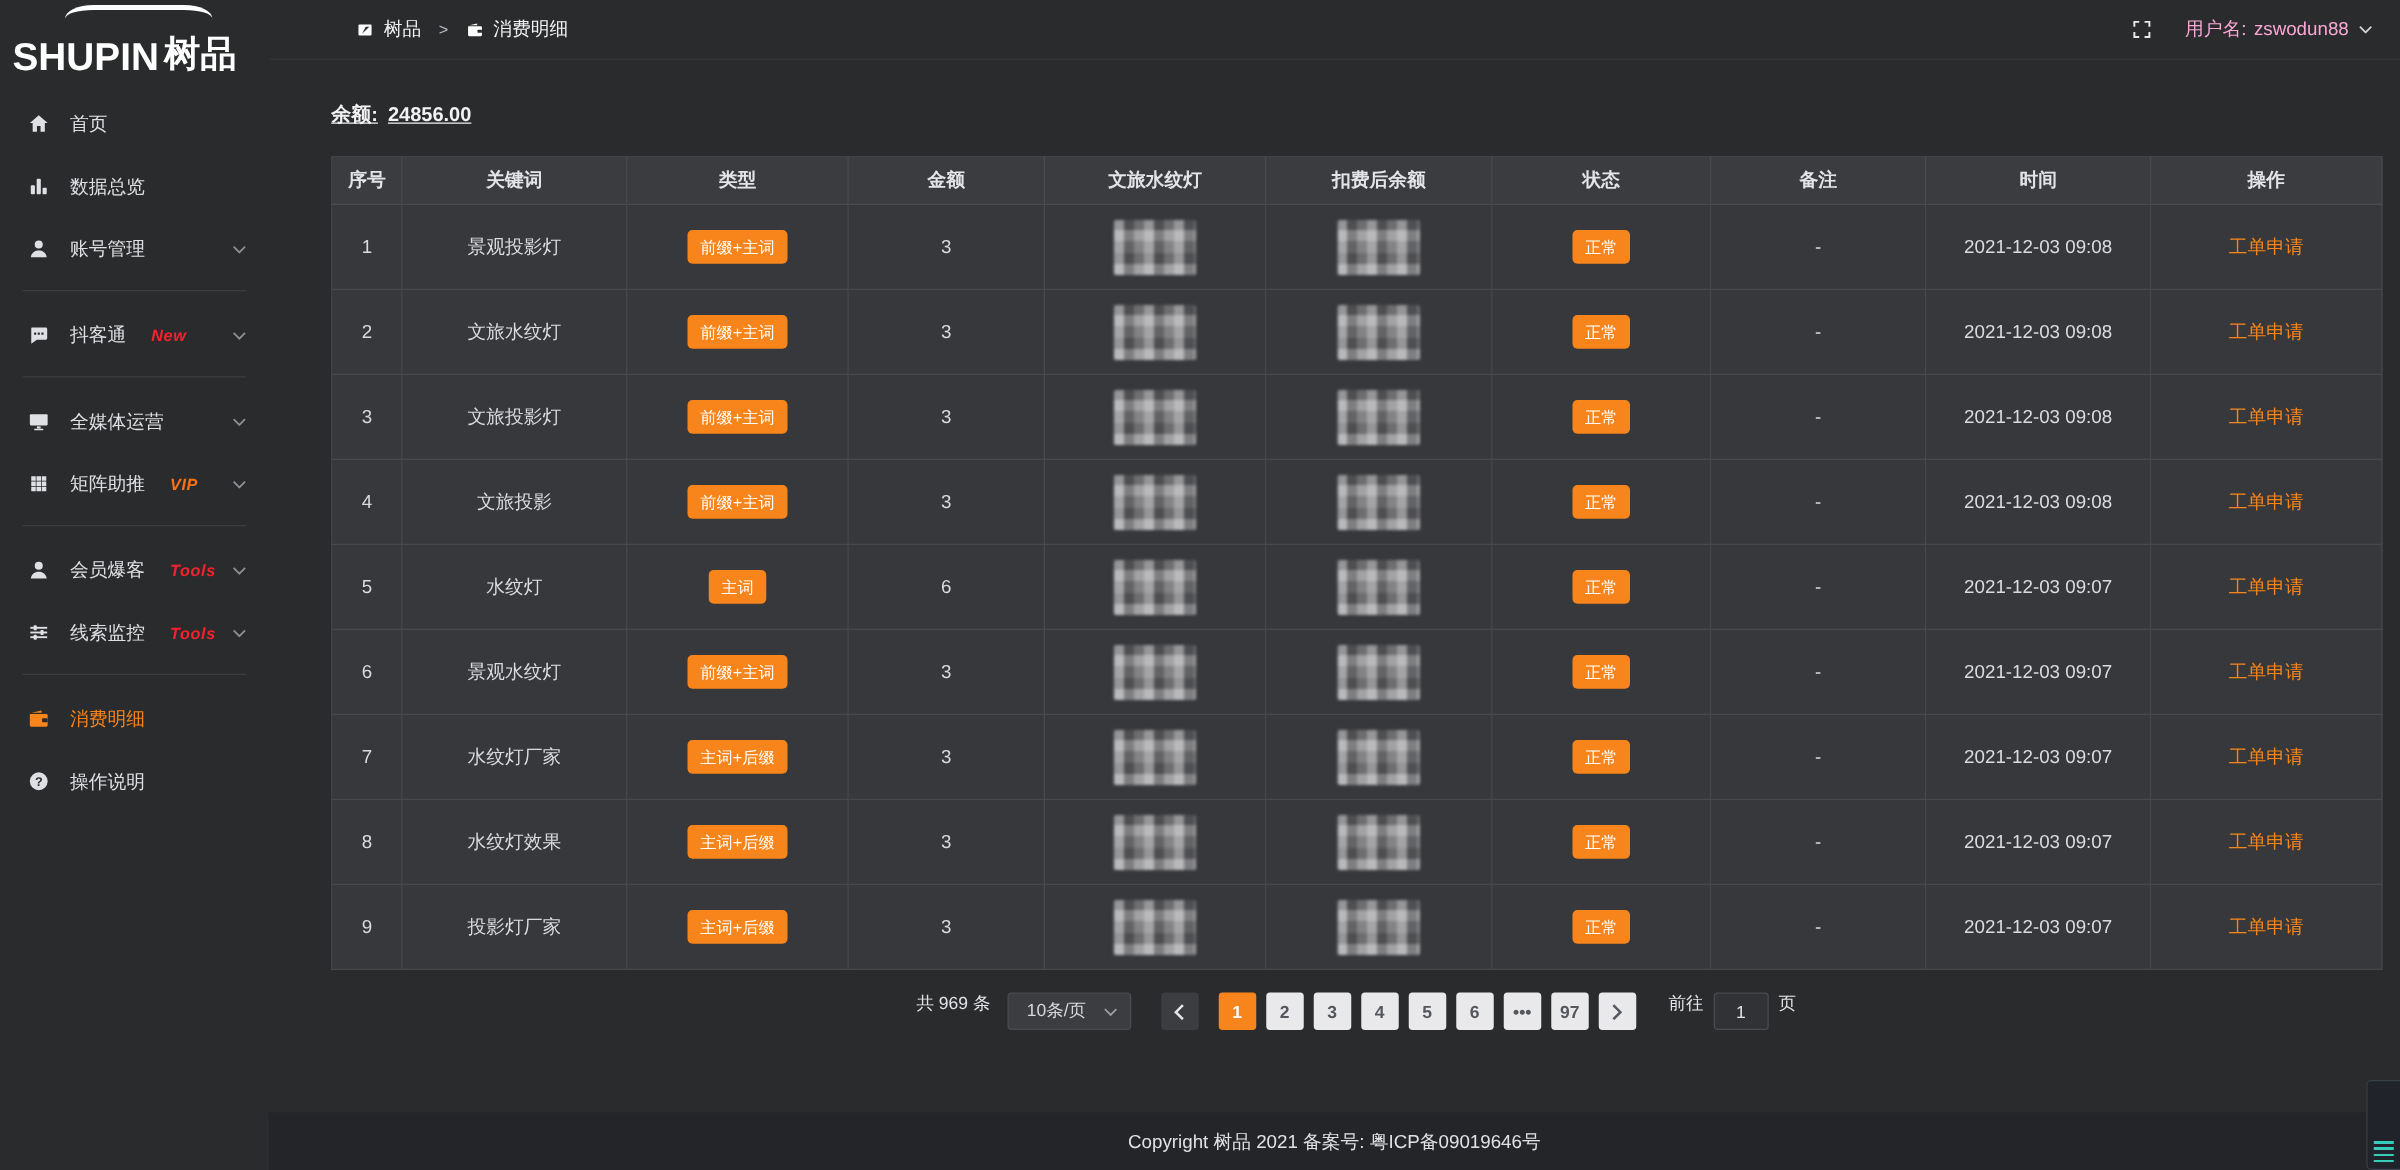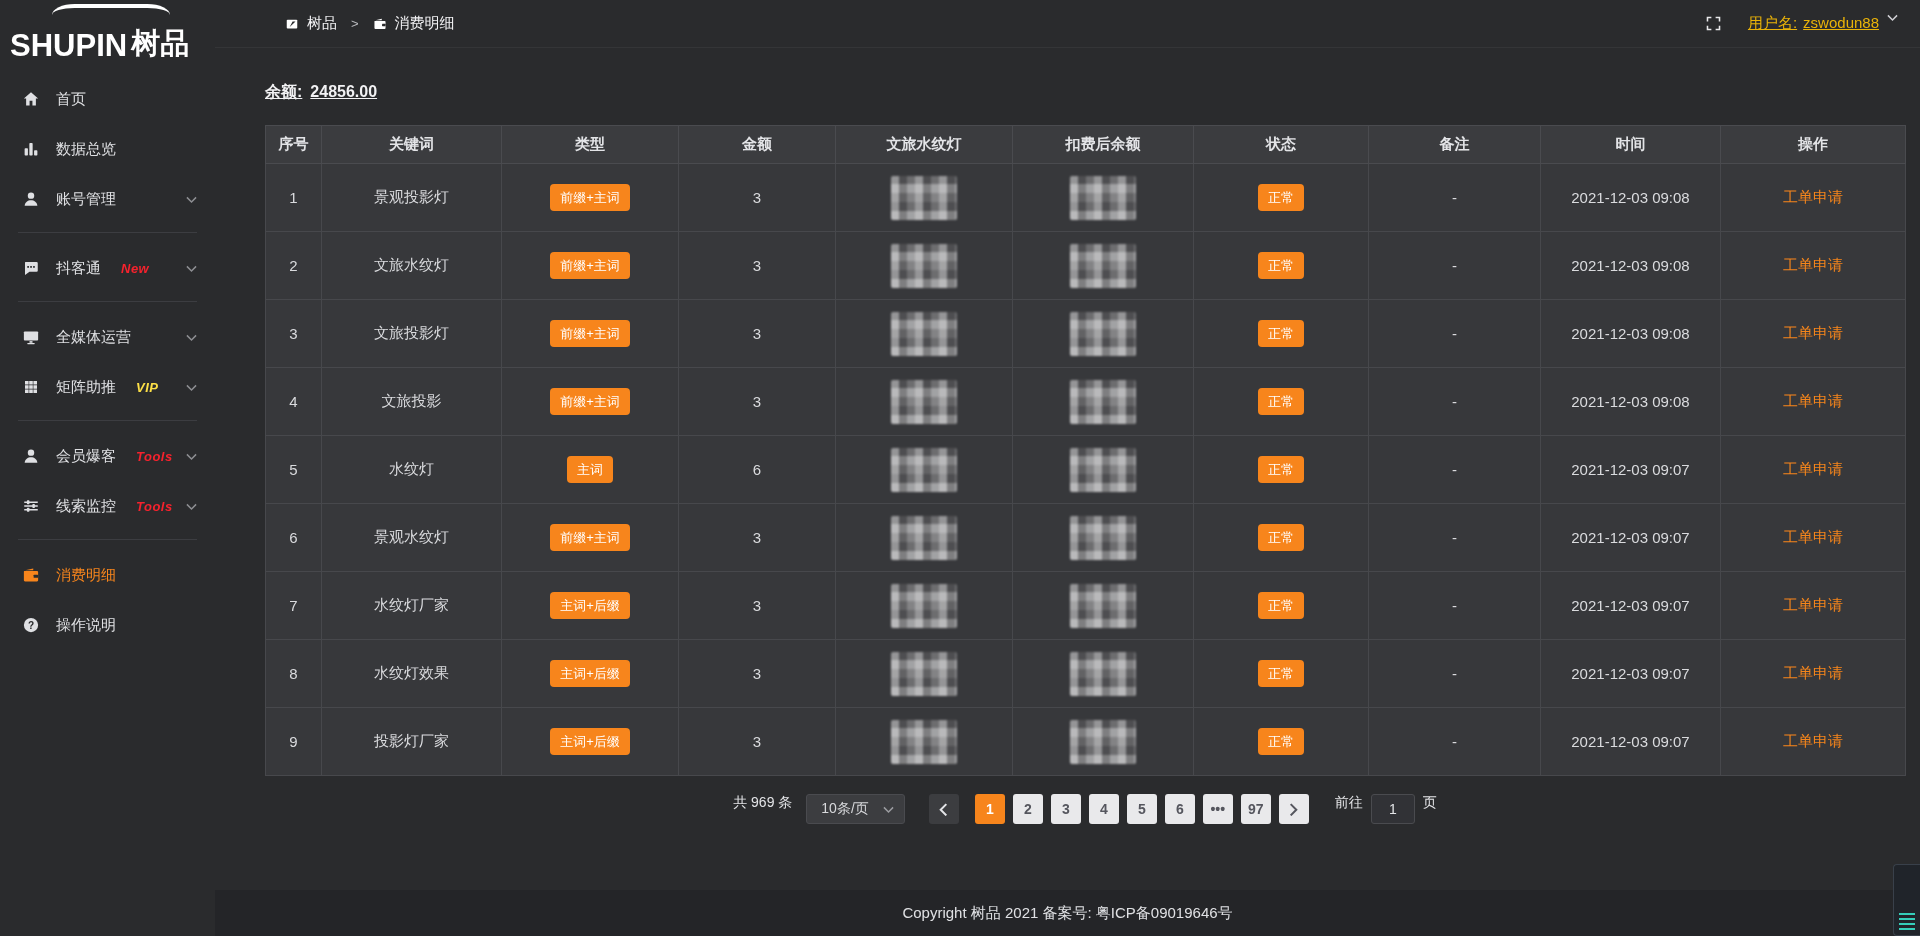--- a/index.html
+++ b/index.html
@@ -31,21 +31,21 @@
   .side-divider { height:1px; background:#3c3d41; margin:8px 18px 10px 18px; }
 
   
   .topbar { position:absolute; left:215px; right:0; top:0; height:48px; background:#2a2b2d;
     border-bottom:1px solid rgba(255,255,255,.05); display:flex; align-items:center; z-index:2; }
   .breadcrumb { display:flex; align-items:center; margin-left:70px; font-size:15px; color:#f2f2f4; gap:8px; }
   .bc-icon { width:14px; height:14px; color:#fff; }
   .bc-sep { color:#b9babe; font-size:13px; margin:0 6px; }
   .top-right { margin-left:auto; display:flex; align-items:center; margin-right:22px; gap:26px; }
   .fs-icon { width:17px; height:17px; color:#e8e8ea; cursor:pointer; }
-  .user-box { display:flex; gap:6px; font-size:15px; color:#eab308; cursor:pointer;text-decoration:underline; }
+  .user-box { display:flex; align-items:center; gap:6px; font-size:15px; color:#f9a8d4; cursor:pointer; }
   .caret { width:11px; height:7px; color:#cfcfd3; margin-left:2px; }
 
   
   .content { position:absolute; left:215px; right:0; top:48px; bottom:0; }
   .balance { margin:34px 0 0 50px; font-size:16px; font-weight:700; color:#f2f2f4;text-decoration:underline; }
   .balance .balance-value { margin-left:8px; }
 
   .table-wrap { margin:22px 15px 0 50px; }
   table { width:100%; border-collapse:collapse; table-layout:fixed; }
   th { height:38px; background:#3b3c3f; border:1px solid #4a4b4f; font-size:15px; font-weight:700; color:#e3e4e7; text-align:center; }
@@ -162,21 +162,21 @@
           </svg>
         </span>
       </div>
       <div class="side-item">
         <span class="s-icon">
           <svg viewBox="0 0 24 24" fill="currentColor">
             <path d="M4 4h4.8v4.8H4zM9.6 4h4.8v4.8H9.6zM15.2 4H20v4.8h-4.8zM4 9.6h4.8v4.8H4zM9.6 9.6h4.8v4.8H9.6zM15.2 9.6H20v4.8h-4.8zM4 15.2h4.8V20H4zM9.6 15.2h4.8V20H9.6zM15.2 15.2H20V20h-4.8z"></path>
           </svg>
         </span>
         <span class="s-label">矩阵助推</span>
-        <span class="side-tag" style="color: #fde047;">VIP</span>
+        <span class="side-tag" style="color: #f97316;">VIP</span>
         <span class="side-chevron">
           <svg viewBox="0 0 12 8" fill="none" stroke="currentColor" stroke-width="1.6">
             <polyline points="1,1.5 6,6.5 11,1.5"></polyline>
           </svg>
         </span>
       </div>
       <div class="side-divider"></div>
       <div class="side-item">
         <span class="s-icon">
           <svg viewBox="0 0 24 24" fill="currentColor">

